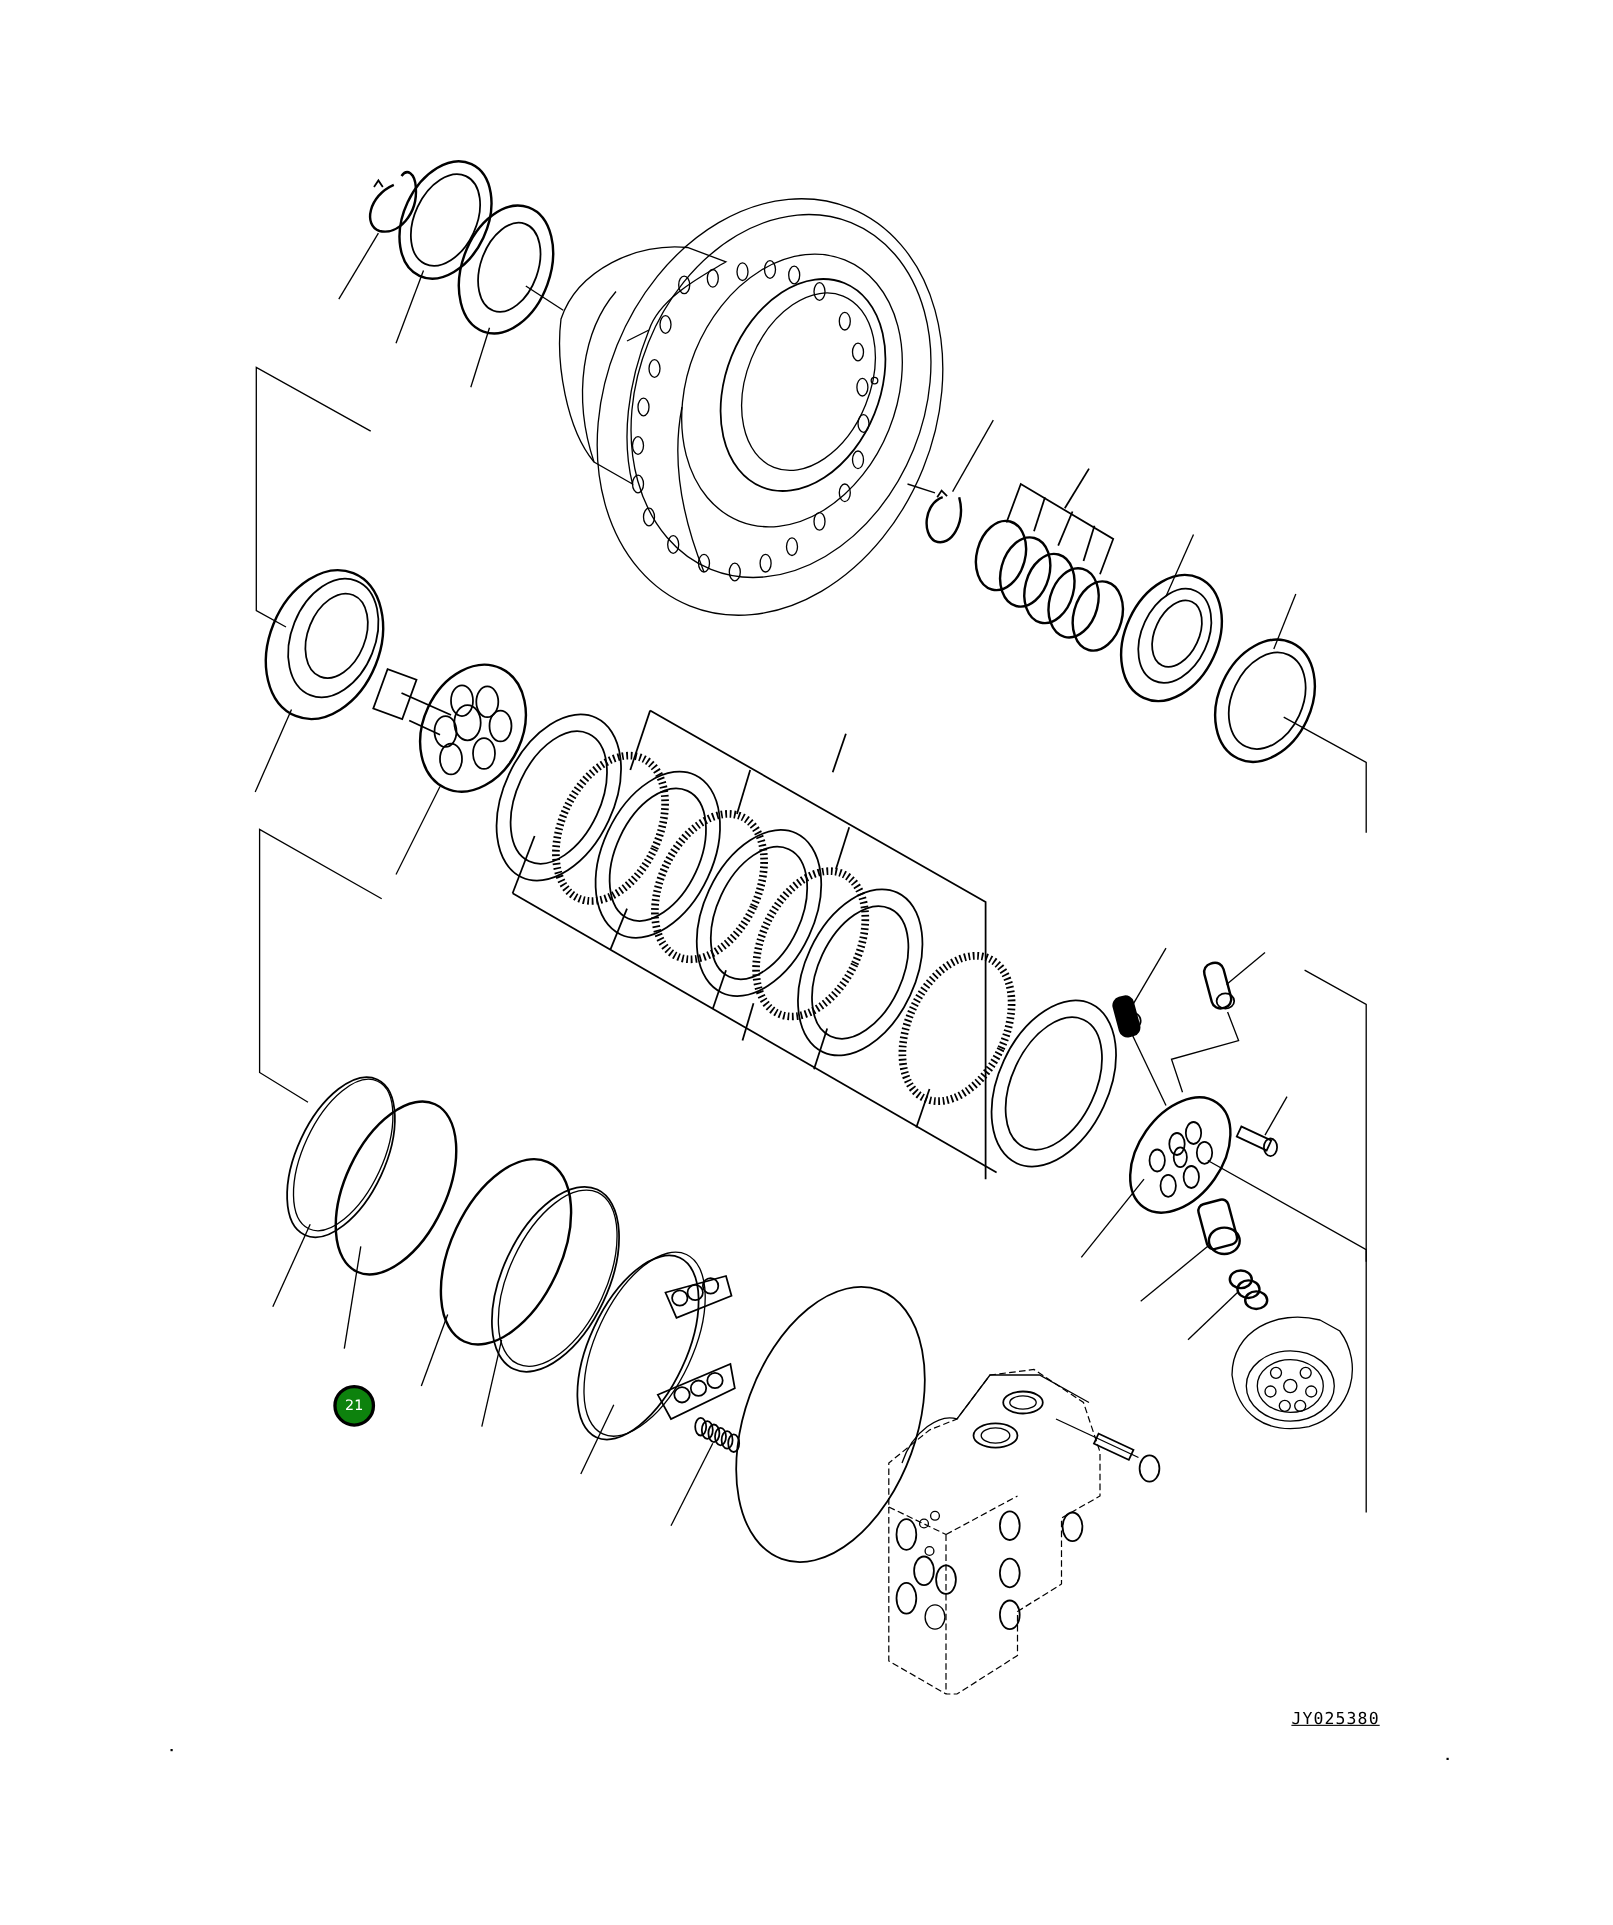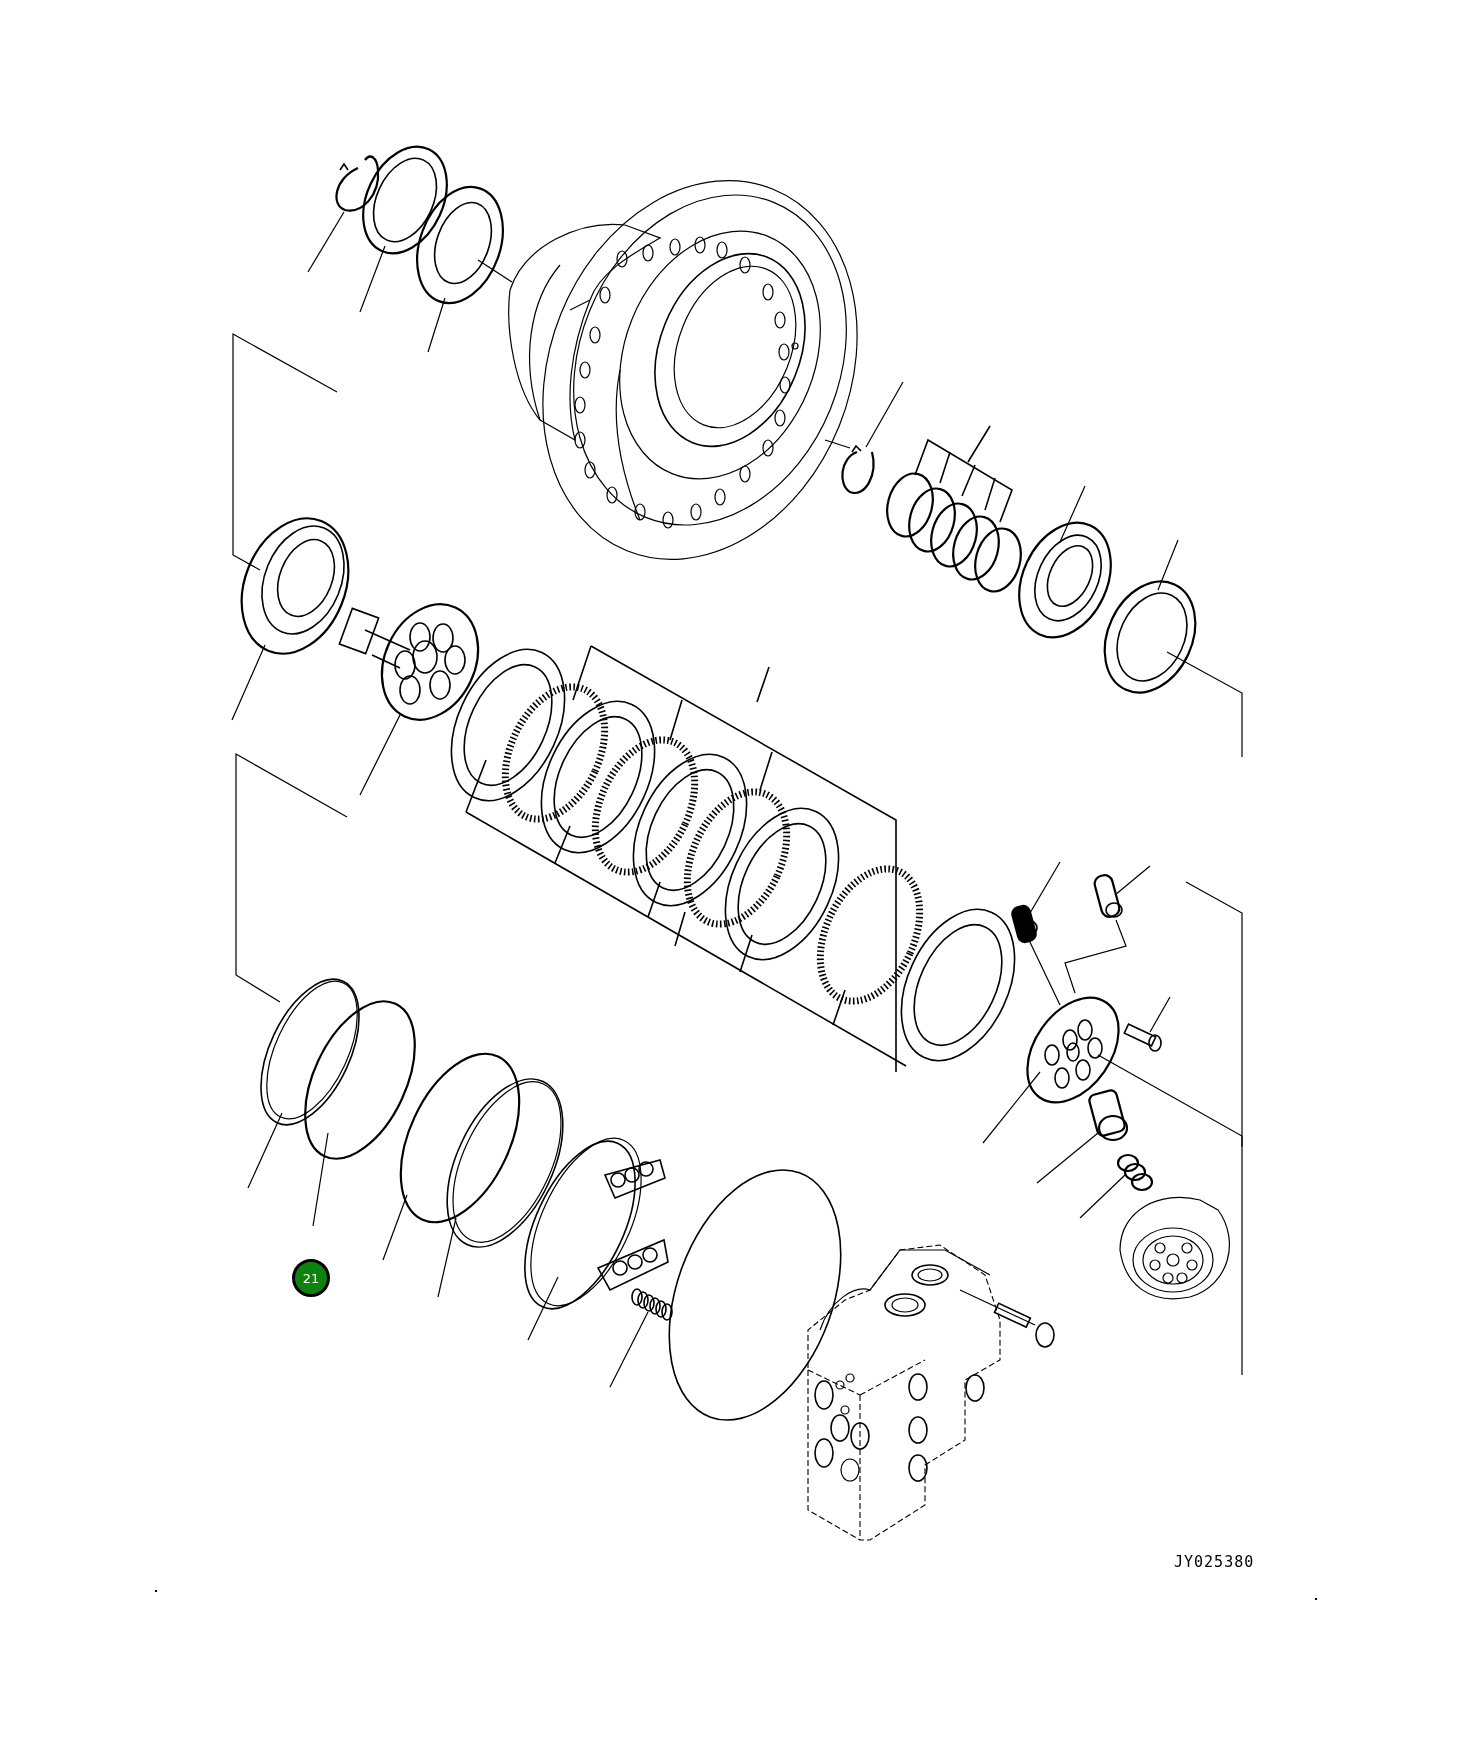--- a/index.html
+++ b/index.html
@@ -3,26 +3,26 @@
   <meta charset="utf-8">
   <style>
     html, body { margin: 0; padding: 0; background: #ffffff; }
     body { width: 1466px; height: 1750px; position: relative; overflow: hidden; font-family: "DejaVu Sans", sans-serif; }
     #diagram { position: absolute; left: 0; top: 0; width: 1466px; height: 1750px; }
     .ln { fill: none; stroke: #000; stroke-width: 1.2; }
     .th { fill: none; stroke: #000; stroke-width: 2.2; }
     .md { fill: none; stroke: #000; stroke-width: 1.6; }
     .hatch { fill: none; stroke: #000; stroke-width: 7; stroke-dasharray: 1.6 2.4; }
     .dash { fill: none; stroke: #000; stroke-width: 1.1; stroke-dasharray: 6 3; }
-    .callout-badge { position: absolute; left: 292px; top: 1259px; width: 38px; height: 38px; border-radius: 50%;
+    .callout-badge { position: absolute; left: 303px; top: 1259px; width: 38px; height: 38px; border-radius: 50%;
       background: #0d820d; border: 3px solid #000; box-sizing: border-box; color: #ffffff;
       display: flex; align-items: center; justify-content: center; font-family: "DejaVu Sans", sans-serif;
       font-size: 13px; cursor: pointer; }
     .figure-code { position: absolute; left: 1174px; top: 1553px; font-family: "DejaVu Sans Mono", monospace;
-      font-size: 15px; letter-spacing: 1px; color: #000; }
+      font-size: 15px; letter-spacing: 1px; color: #000; text-decoration: underline; }
     .speck { position: absolute; width: 2px; height: 2px; background: #000; }
   </style>
 </head>
 <body>
 
 <svg id="diagram" viewBox="0 0 1466 1750" xmlns="http://www.w3.org/2000/svg">
 
   <g>
     <path class="th" d="M358,168 C335,178 330,205 345,210 C362,214 380,195 378,170 C377,157 370,153 365,160"></path>
     <path class="md" d="M340,170 l4,-6 l4,6"></path>

